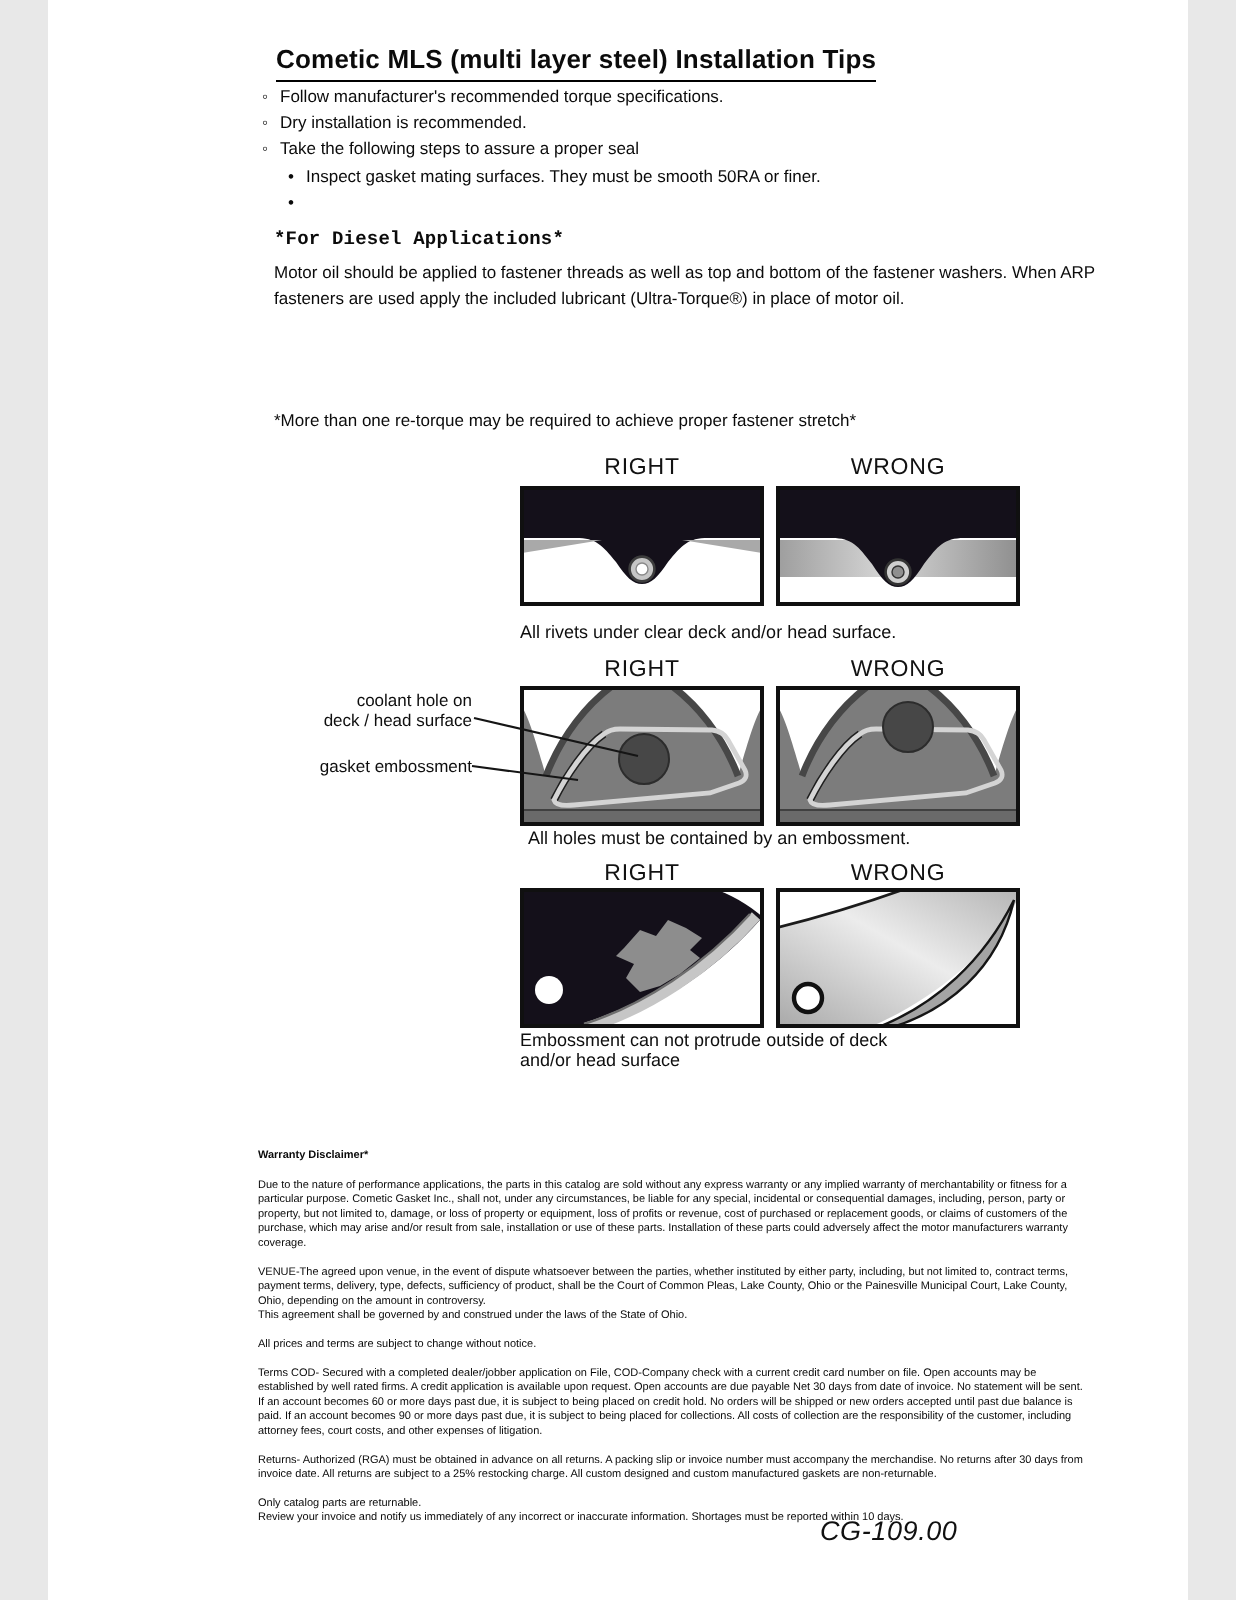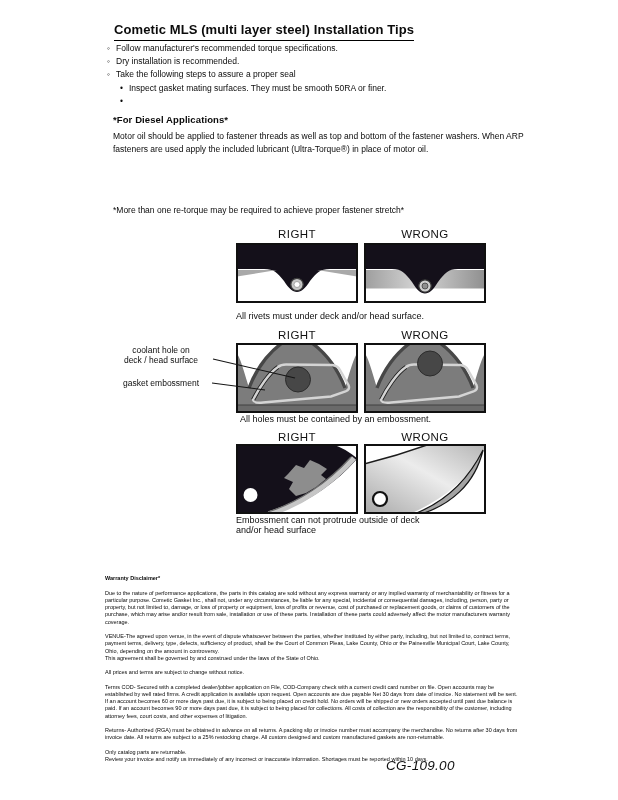--- a/index.html
+++ b/index.html
@@ -1,32 +1,32 @@
 <!DOCTYPE html>
 <html><head>
 <meta charset="utf-8">
 <style>
   html,body{margin:0;padding:0;background:#e8e8e8;}
-  .page{position:relative;width:618px;height:800px;background:#ffffff;
+  .page{position:relative;width:570px;height:800px;background:#ffffff;
         font-family:"Liberation Sans","DejaVu Sans",sans-serif;color:#0b0b0b;
         overflow:hidden;margin:0 auto;}
   .abs{position:absolute;}
   .title{left:114px;top:22px;font-size:13px;font-weight:bold;letter-spacing:.1px;
          border-bottom:1.6px solid #000;padding-bottom:3px;}
   .bullets{left:107px;top:42px;width:432px;font-size:8.5px;line-height:13.2px;}
   .b-line{display:flex;}
   .b-sub{padding-left:13px;}
   .b-marker{width:9px;flex:none;}
-  .diesel-h{left:113px;top:114px;font-size:9.5px;font-weight:bold;letter-spacing:.1px;}
+  .diesel-h{left:113px;top:114px;font-size:9.5px;font-weight:bold;letter-spacing:.1px;font-family:Liberation Mono, monospace;}
   .para{left:113px;width:412px;font-size:8.5px;line-height:13px;}
   .p1{top:130px}.p2{top:162px}.p3{top:204px}
   .dlabel{font-size:11.5px;width:122px;text-align:center;letter-spacing:.4px;color:#121212;}
   .caption{font-size:9px;color:#0e0e0e;}
   .cap3{line-height:10px;width:240px;}
-  .ann{font-size:8.5px;line-height:9.6px;text-align:center;width:102px;color:#0e0e0e;}
+  .ann{font-size:8.5px;line-height:9.6px;text-align:right;width:102px;color:#0e0e0e;}
   .panel{display:block;}
   .legal{left:105px;top:574px;width:828px;transform:scale(0.5);transform-origin:0 0;
          font-size:11px;line-height:14.6px;color:#0a0a0a;}
   .legal p{margin:0 0 14px 0;}
   .legal p.tight{margin:0;}
   .legal .lh{font-weight:bold;margin:0 0 15px 0;}
   .footer{left:386px;top:758px;font-size:13.5px;letter-spacing:.3px;color:#101010;font-style:italic;}
 </style>
 </head>
 <body>
@@ -91,21 +91,21 @@
 
   <svg class="abs panel" style="left:364px;top:243px" width="122" height="60" viewBox="0 0 122 60">
     <rect x="0" y="0" width="122" height="60" fill="#ffffff"></rect>
     <rect x="1" y="27" width="120" height="18.5" fill="url(#gradBand)"></rect>
     <path d="M0,0 H122 V26 H94 C84,26 81,30 74,39 C69,47 65.5,50.5 61,50.5 C56.5,50.5 53,47 48,39 C41,30 38,26 28,26 H0 Z" fill="#14101a"></path>
     <circle cx="61" cy="43" r="6.2" fill="#cfcfcf" stroke="#333333" stroke-width="1.3"></circle>
     <circle cx="61" cy="43" r="3" fill="#8f8f8f" stroke="#333333" stroke-width="0.7"></circle>
     <rect x="1" y="1" width="120" height="58" fill="none" stroke="#101010" stroke-width="2"></rect>
   </svg>
 
-  <div class="abs caption" style="left:236px;top:311px">All rivets must under deck and/or head surface.</div>
+  <div class="abs caption" style="left:236px;top:311px">All rivets under clear deck and/or head surface.</div>
 
   <div class="abs dlabel" style="left:236px;top:329px">RIGHT</div>
   <div class="abs dlabel" style="left:364px;top:329px">WRONG</div>
 
   <div class="abs ann" style="left:110px;top:346px">
     <div>coolant hole on</div>
     <div>deck / head surface</div>
   </div>
   <div class="abs ann" style="left:110px;top:379px">gasket embossment</div>
 

